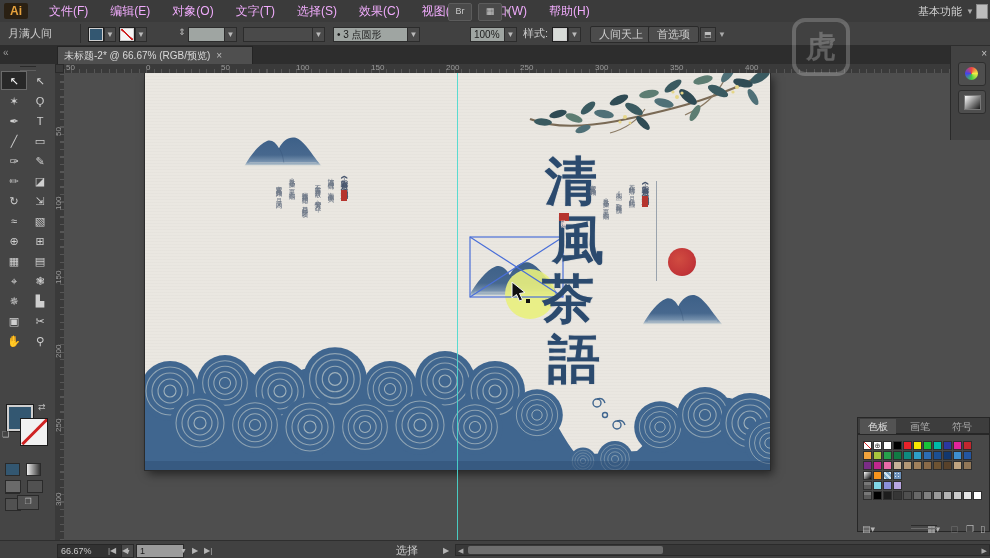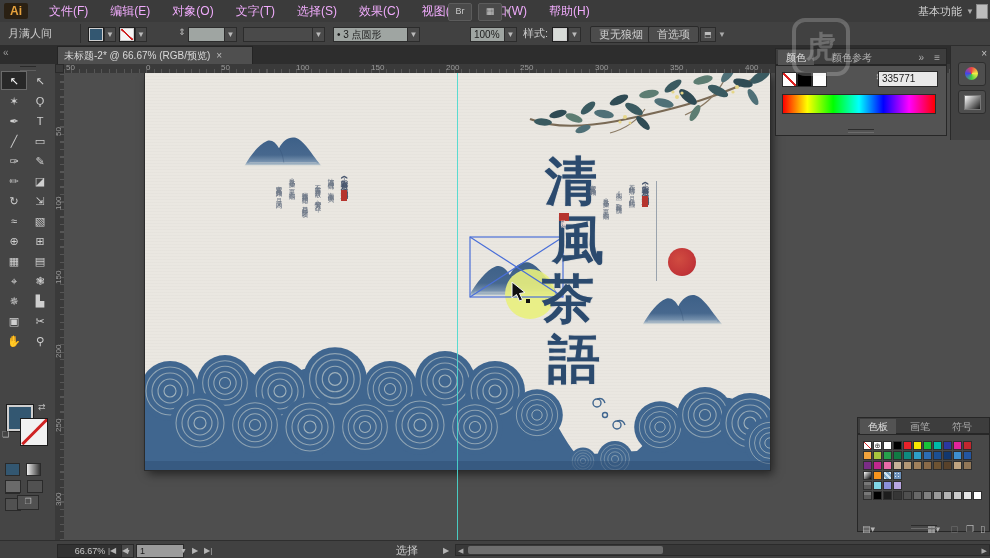--- a/index.html
+++ b/index.html
@@ -113,21 +113,21 @@
   .sw-reg{background:#fff;color:#333;font-size:7px;line-height:7px;text-align:center;}
   .sw-grad-bw{background:linear-gradient(135deg,#fff,#000);}
   .sw-pat-checker{background:repeating-linear-gradient(45deg,#cfe2ef 0 2px,#7fa8c9 2px 4px);}
   .sw-pat-blue{background:#6f93bd;background-image:radial-gradient(#dce6f0 1px,transparent 1px);background-size:3px 3px;}
   .sw-folder{background:#5a5a5a;background-image:linear-gradient(#787878 0 3px,transparent 3px);}
   #sw-icons{position:absolute;left:4px;bottom:7px;width:125px;color:#b5b5b5;font-size:9px;}
   .swi{position:absolute;top:0;}
   
   #statusbar{left:0;top:540px;width:990px;height:18px;background:#414141;border-top:1px solid #2e2e2e;}
   #zoom-field{left:57px;top:3px;width:58px;height:12px;background:#323232;border:1px solid #272727;color:#c8c8c8;
-              font-size:9px;line-height:12px;padding:0 3px;text-align:center;}
+              font-size:9px;line-height:12px;padding:0 3px;}
   #zoom-drop{left:121px;top:3px;width:13px;height:14px;background:#4a4a4a;border:1px solid #2a2a2a;color:#bbb;
              font-size:7px;text-align:center;line-height:13px;box-sizing:border-box;}
   .nav-glyph{top:4px;color:#b5b5b5;font-size:8px;line-height:11px;}
   #ab-field{left:136px;top:3px;width:40px;height:12px;background:#9b9b9b;border:1px solid #2a2a2a;color:#1c1c1c;
             font-size:9px;line-height:12px;padding:0 3px;}
   #status-text{left:396px;top:2px;color:#cfcfcf;font-size:11px;line-height:15px;}
   #hscroll{left:455px;top:3px;width:535px;height:12px;background:#383838;border:1px solid #2b2b2b;box-sizing:border-box;}
   #hthumb{position:absolute;left:12px;top:1px;width:195px;height:8px;background:#6e6e6e;border-radius:2px;}
   .scroll-arrow{position:absolute;top:1px;color:#aaa;font-size:7px;line-height:9px;}
   
@@ -177,21 +177,21 @@
     <div class="abs ob-drop" style="left:243px;width:68px;"></div>
     <div class="abs ob-drop" style="left:312px;width:11px;">▼</div>
     <div class="abs ob-field" style="left:333px;width:72px;">•  3 点圆形</div>
     <div class="abs ob-drop" style="left:407px;width:11px;">▼</div>
     <span class="abs ob-link" style="left:425px;">不透明度</span>
     <div class="abs ob-field" style="left:470px;width:32px;">100%</div>
     <div class="abs ob-drop" style="left:504px;width:11px;">▼</div>
     <span class="abs ob-label" style="left:523px;">样式:</span>
     <div class="abs ob-swatch" style="left:552px;background:#d8dcd8;"></div>
     <div class="abs ob-drop" style="left:568px;width:11px;">▼</div>
-    <div class="abs ob-btn" style="left:590px;">更无狼烟</div>
+    <div class="abs ob-btn" style="left:590px;">人间天上</div>
     <div class="abs ob-btn" style="left:648px;">首选项</div>
     <div class="abs ob-drop" style="left:700px;width:14px;">⬒</div>
     <span class="abs caret" style="left:718px;top:8px;">▼</span>
   </div>
 
   <div id="tabbar" class="abs">
     <span id="dock-collapse" class="abs">«</span>
     <div id="doc-tab" class="abs">
       <span>未标题-2* @ 66.67% (RGB/预览)</span><span id="tab-close">×</span>
     </div>
@@ -392,37 +392,20 @@
     </div>
 
     <div id="guide-line" class="abs"></div>
 
     <svg id="cursor" class="abs" style="left:447px;top:208px;" width="22" height="24">
       <path d="M1,1 L1,17 L5.5,13.5 L8.5,20 L11.5,18.7 L8.5,12.5 L14,11.5 Z" fill="#111" stroke="#f5f5f5" stroke-width="1"></path>
       <rect x="15" y="18" width="4" height="4" fill="#111"></rect>
     </svg>
   </div>
 
-  <div id="color-panel" class="abs">
-    <div class="ptab-row">
-      <div class="ptab active" style="left:2px;">颜色</div>
-      <div class="ptab" style="left:48px;">颜色参考</div>
-      <span class="ptab" style="right:22px;padding:0;">»</span>
-      <span class="ptab" style="right:6px;padding:0;">≡</span>
-    </div>
-    <div id="color-body" class="abs">
-      <div class="abs c-sw" style="left:6px;background:#fff;background-image:linear-gradient(to top right,transparent 44%,#d22 45%,#d22 55%,transparent 56%);"></div>
-      <div class="abs c-sw" style="left:21px;background:#000;"></div>
-      <div class="abs c-sw" style="left:36px;background:#fff;"></div>
-      <span class="abs" style="right:64px;top:6px;color:#bbb;font-size:9px;">⇕</span>
-      <div id="hex-field" class="abs">335771</div>
-      <div id="spectrum" class="abs"></div>
-      <div class="drag-dots"></div>
-    </div>
-  </div>
 
   <div id="icon-dock" class="abs">
     <span class="abs" style="right:4px;top:2px;color:#c5c5c5;font-size:10px;">×</span>
     <div class="abs dock-btn" style="top:16px;">
         <div id="palette-glyph"></div>
       </div>
     <div class="abs dock-btn" style="top:44px;">
         <div id="gradient-glyph"></div>
       </div>
   </div>

